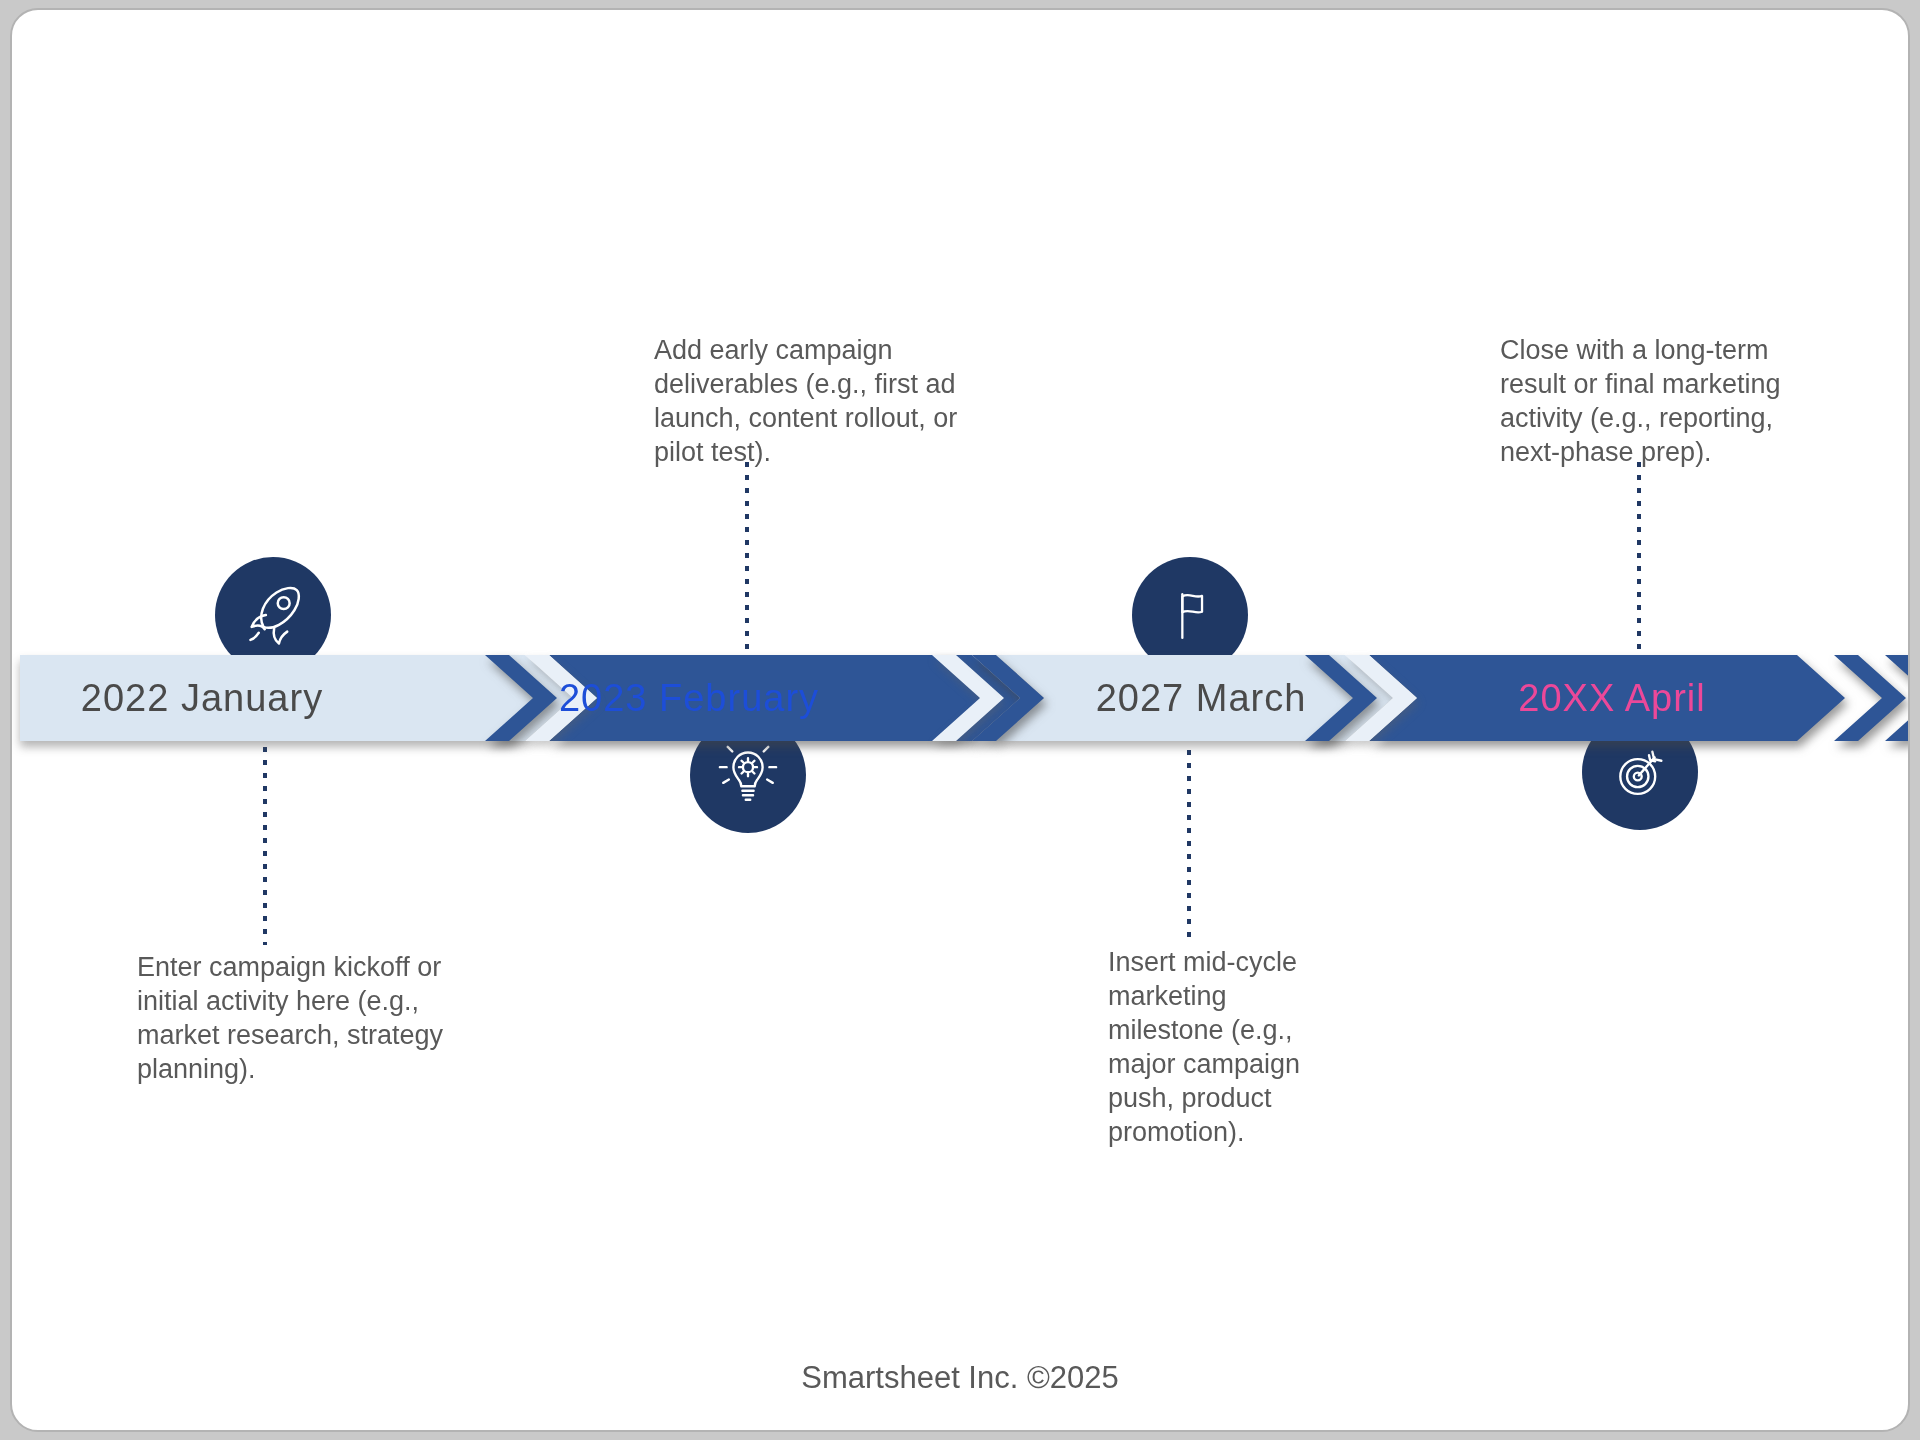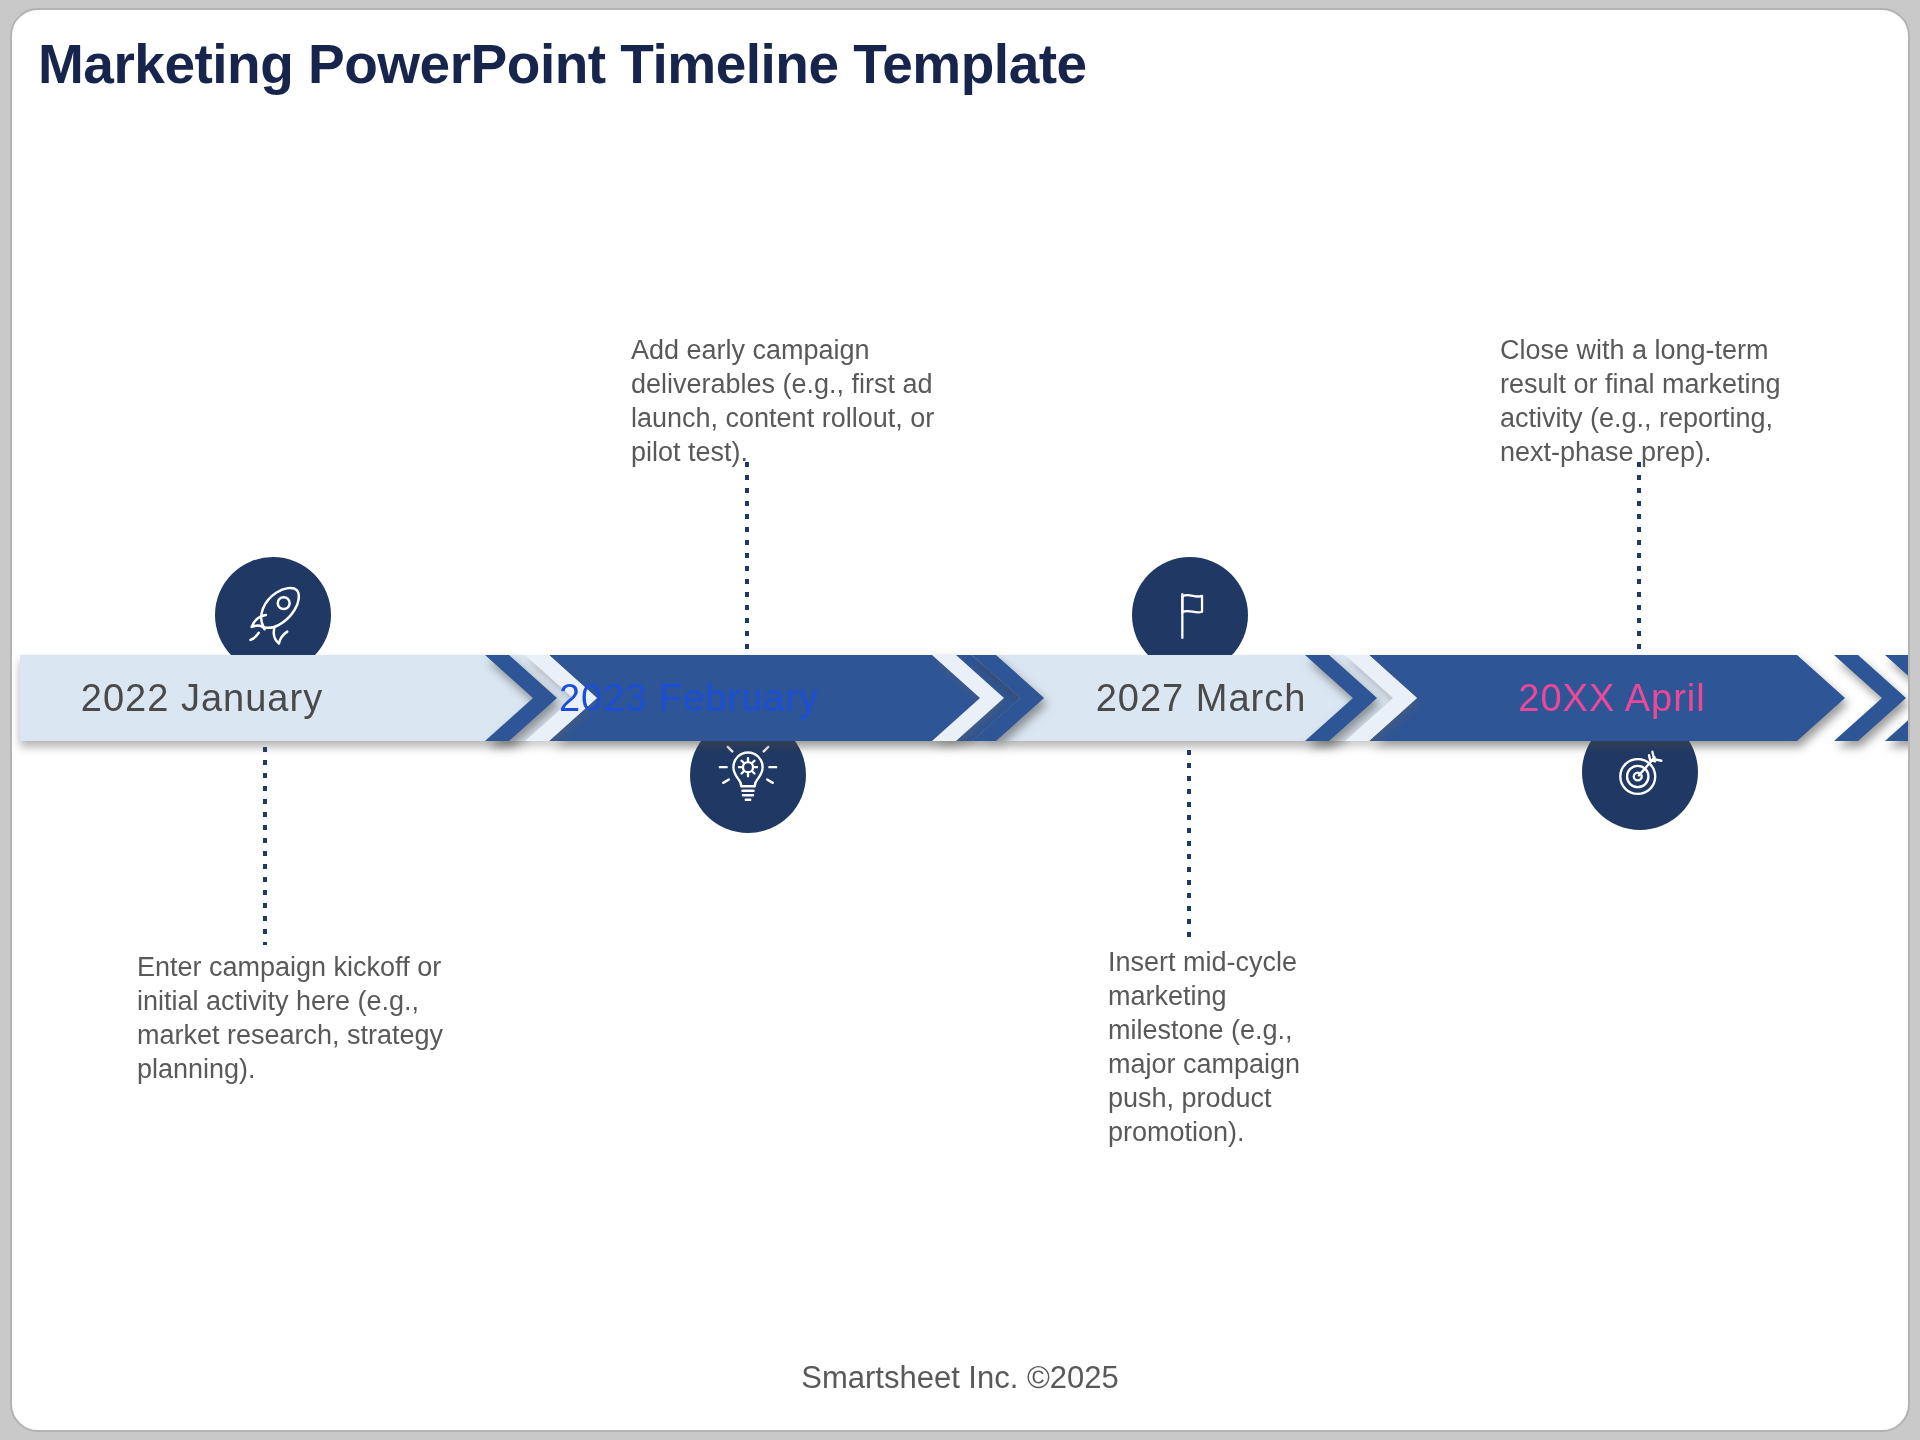--- a/index.html
+++ b/index.html
@@ -18,21 +18,21 @@
   .title{
     position:absolute;left:26px;top:22px;margin:0;
     font-size:55px;font-weight:bold;color:#17254d;letter-spacing:-0.5px;
     white-space:nowrap;
   }
   
   .note{
     position:absolute;font-size:27px;line-height:34px;color:#595959;
   }
   .note-jan{left:125px;top:940px;width:330px;}
-  .note-feb{left:619px;top:323px;width:310px;}
+  .note-feb{left:642px;top:323px;width:310px;}
   .note-mar{left:1096px;top:935px;width:215px;}
   .note-apr{left:1488px;top:323px;width:325px;}
   
   .dots{
     position:absolute;width:4px;
     background:repeating-linear-gradient(to bottom,#203864 0 5px,transparent 5px 13px);
   }
   .dots-jan{left:251px;top:737px;height:198px;}
   .dots-feb{left:733px;top:452px;height:193px;}
   .dots-mar{left:1175px;top:740px;height:190px;}
@@ -83,21 +83,20 @@
     position:absolute;left:50%;top:1350px;transform:translateX(-50%);
     font-size:31px;color:#595959;white-space:nowrap;
   }
 </style>
 </head>
 <body>
 
 <div class="canvas">
   <div class="slide">
 
-    <h1 class="title">Marketing PowerPoint Timeline Template</h1>
 
     <div class="note note-feb">Add early campaign deliverables (e.g., first ad launch, content rollout, or pilot test).</div>
     <div class="note note-jan">Enter campaign kickoff or initial activity here (e.g., market research, strategy planning).</div>
     <div class="note note-apr">Close with a long-term result or final marketing activity (e.g., reporting, next-phase prep).</div>
     <div class="note note-mar">Insert mid-cycle marketing milestone (e.g., major campaign push, product promotion).</div>
 
     <div class="dots dots-jan"></div>
     <div class="dots dots-feb"></div>
     <div class="dots dots-mar"></div>
     <div class="dots dots-apr"></div>

